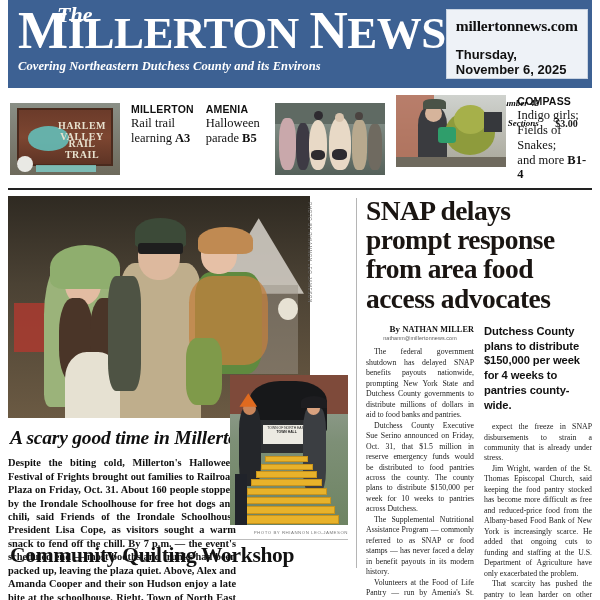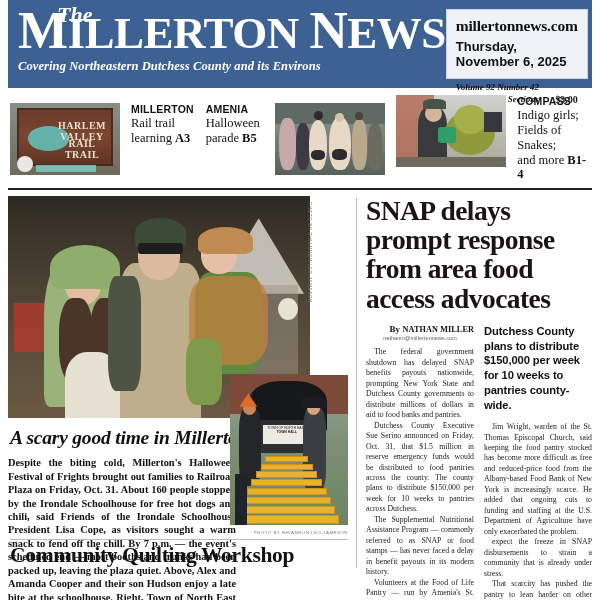--- a/index.html
+++ b/index.html
@@ -52,20 +52,21 @@
   }
   .mast-box {
     width: 175px;
     margin: 9px 9px 9px 0;
     background: #eef2f7;
     border: 1px solid #c9d4e2;
     padding: 7px 9px 15px 9px;
     display: flex;
     flex-direction: column;
     justify-content: flex-start;
+    gap: 8px;
   }
   .mb-url {
     font-weight: 700;
     font-size: 15.5px;
     letter-spacing: -0.2px;
     color: #111;
     margin-bottom: 4px;
   }
   .mb-date {
     font-family: "Liberation Sans", sans-serif;
@@ -432,24 +433,24 @@
           <div class="byline-mail">nathanm@millertonnews.com</div>
           <div class="bodytext">
             <p>The federal government shutdown has delayed SNAP benefits payouts nationwide, prompting New York State and Dutchess County governments to distribute millions of dollars in aid to food banks and pantries.</p>
             <p>Dutchess County Executive Sue Serino announced on Friday, Oct. 31, that $1.5 million in reserve emergency funds would be distributed to food pantries across the county. The county plans to distribute $150,000 per week for 10 weeks to pantries across Dutchess.</p>
             <p>The Supplemental Nutritional Assistance Program — commonly referred to as SNAP or food stamps — has never faced a delay in benefit payouts in its modern history.</p>
             <p>Volunteers at the Food of Life Pantry — run by Amenia's St. Thomas Episcopal Church and Charlie Paley of Sharon — said they</p>
           </div>
         </div>
 
         <div class="snap-c2">
-          <div class="pullquote">Dutchess County plans to distribute $150,000 per week for 10 weeks to pantries county-wide.</div>
+          <div class="pullquote">Dutchess County plans to distribute $150,000 per week for 4 weeks to pantries county-wide.</div>
           <div class="bodytext">
+            <p>expect the freeze in SNAP disbursements to strain a community that is already under stress.</p>
             <p>Jim Wright, warden of the St. Thomas Episcopal Church, said keeping the food pantry stocked has become more difficult as free and reduced-price food from the Albany-based Food Bank of New York is increasingly scarce. He added that ongoing cuts to funding and staffing at the U.S. Department of Agriculture have only exacerbated the problem.</p>
-            <p>expect the freeze in SNAP disbursements to strain a community that is already under stress.</p>
             <p>That scarcity has pushed the pantry to lean harder on other organizations such as the Tenmile Farm Foundation in Dover Plains, which Wright said has delivered</p>
           </div>
 
         </div>
       </div>
     </div>
   </div>
 </div>
 
 </body></html>

